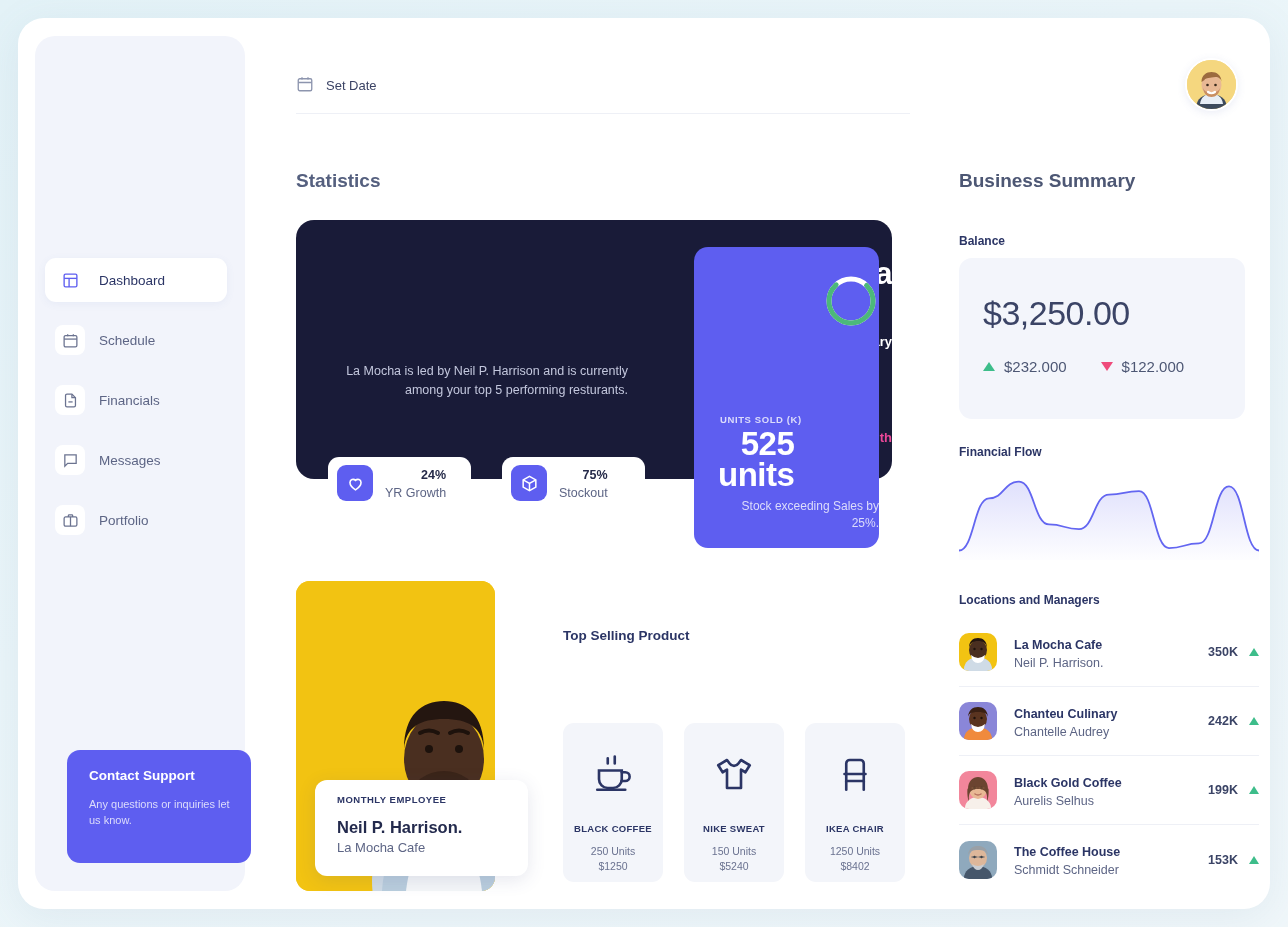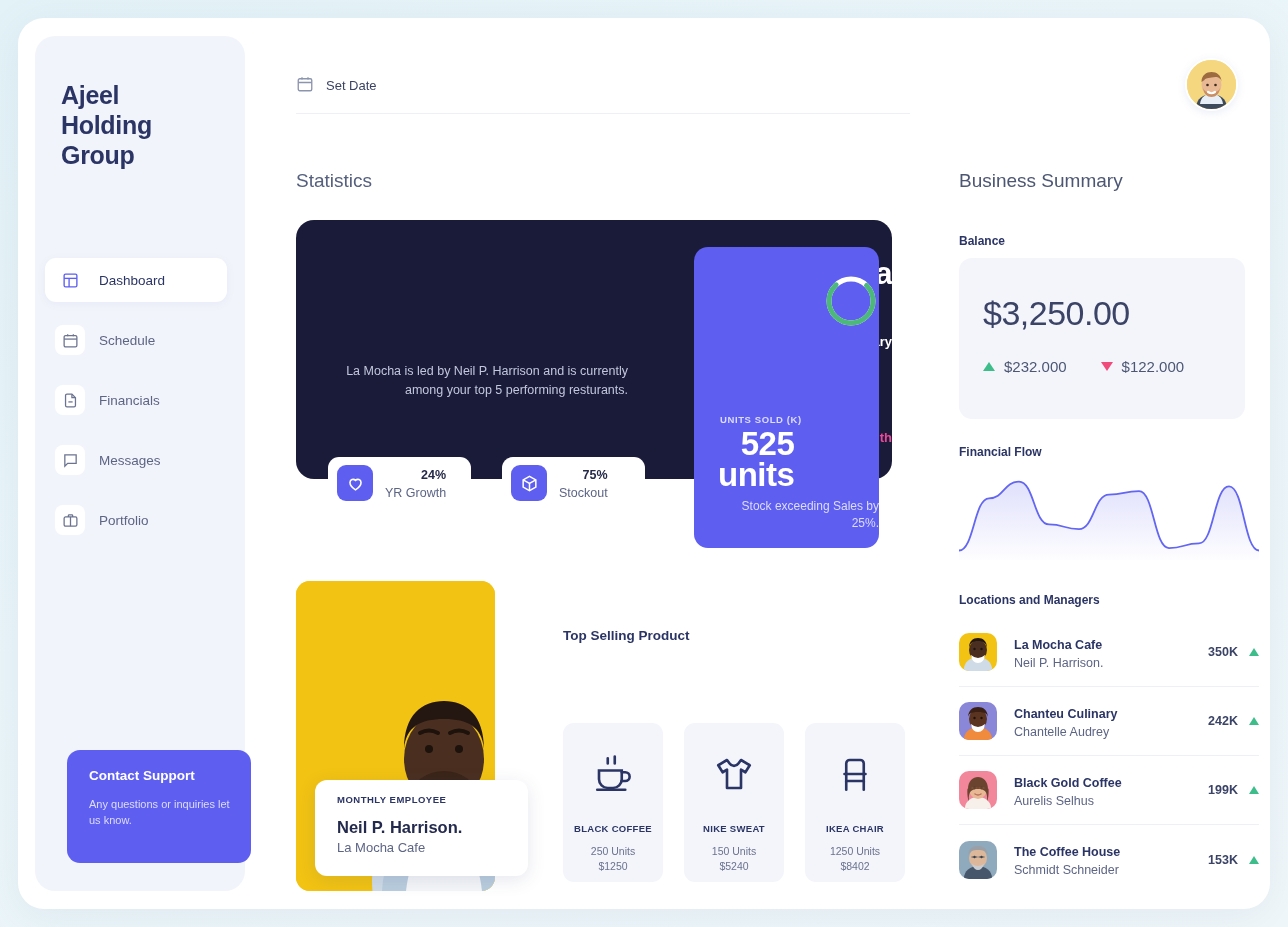--- a/index.html
+++ b/index.html
@@ -73,21 +73,21 @@
 
   .avatar {
     position: absolute; right: 32px; top: 40px;
     width: 53px; height: 53px; border-radius: 50%;
     background: #f5d77f; overflow: hidden;
     border: 2px solid #fff; box-shadow: 0 2px 8px rgba(90,110,180,0.12);
   }
 
   
   .section-title {
-    position: absolute; font-size: 19px; color: #55607f; font-weight: normal;
+    position: absolute; font-size: 19px; color: #55607f; font-weight: bold;
   }
   #stats-title { left: 278px; top: 152px; }
   #biz-title { left: 941px; top: 152px; color: #4d5774; }
 
   
   .hero {
     position: absolute; left: 278px; top: 202px;
     width: 596px; height: 259px;
     background: #191b38; border-radius: 18px;
     padding: 36px 0 0 32px;
@@ -180,25 +180,20 @@
   .loc-mgr { font-size: 12.5px; color: #5d6585; margin-top: 3px; }
   .loc-val { font-size: 12.5px; font-weight: bold; color: #3b4466; margin-right: 11px; }
   .tri-up-sm { width: 0; height: 0; border-left: 5px solid transparent; border-right: 5px solid transparent; border-bottom: 8px solid #3dbd8a; }
 </style>
 </head>
 <body>
 
 <div class="app-window">
 
   <aside class="sidebar">
-    <div class="brand">
-      <div>Ajeel</div>
-      <div>Holding</div>
-      <div>Group</div>
-    </div>
 
     <nav class="nav">
       <div class="nav-item active">
         <span class="nav-icon">
           <svg width="17" height="17" viewBox="0 0 24 24" fill="none" stroke="#5e5ef0" stroke-width="1.9">
             <rect x="3" y="3" width="18" height="18" rx="2"></rect>
               <line x1="3" y1="9" x2="21" y2="9"></line>
               <line x1="10" y1="9" x2="10" y2="21"></line>
           </svg>
         </span>

